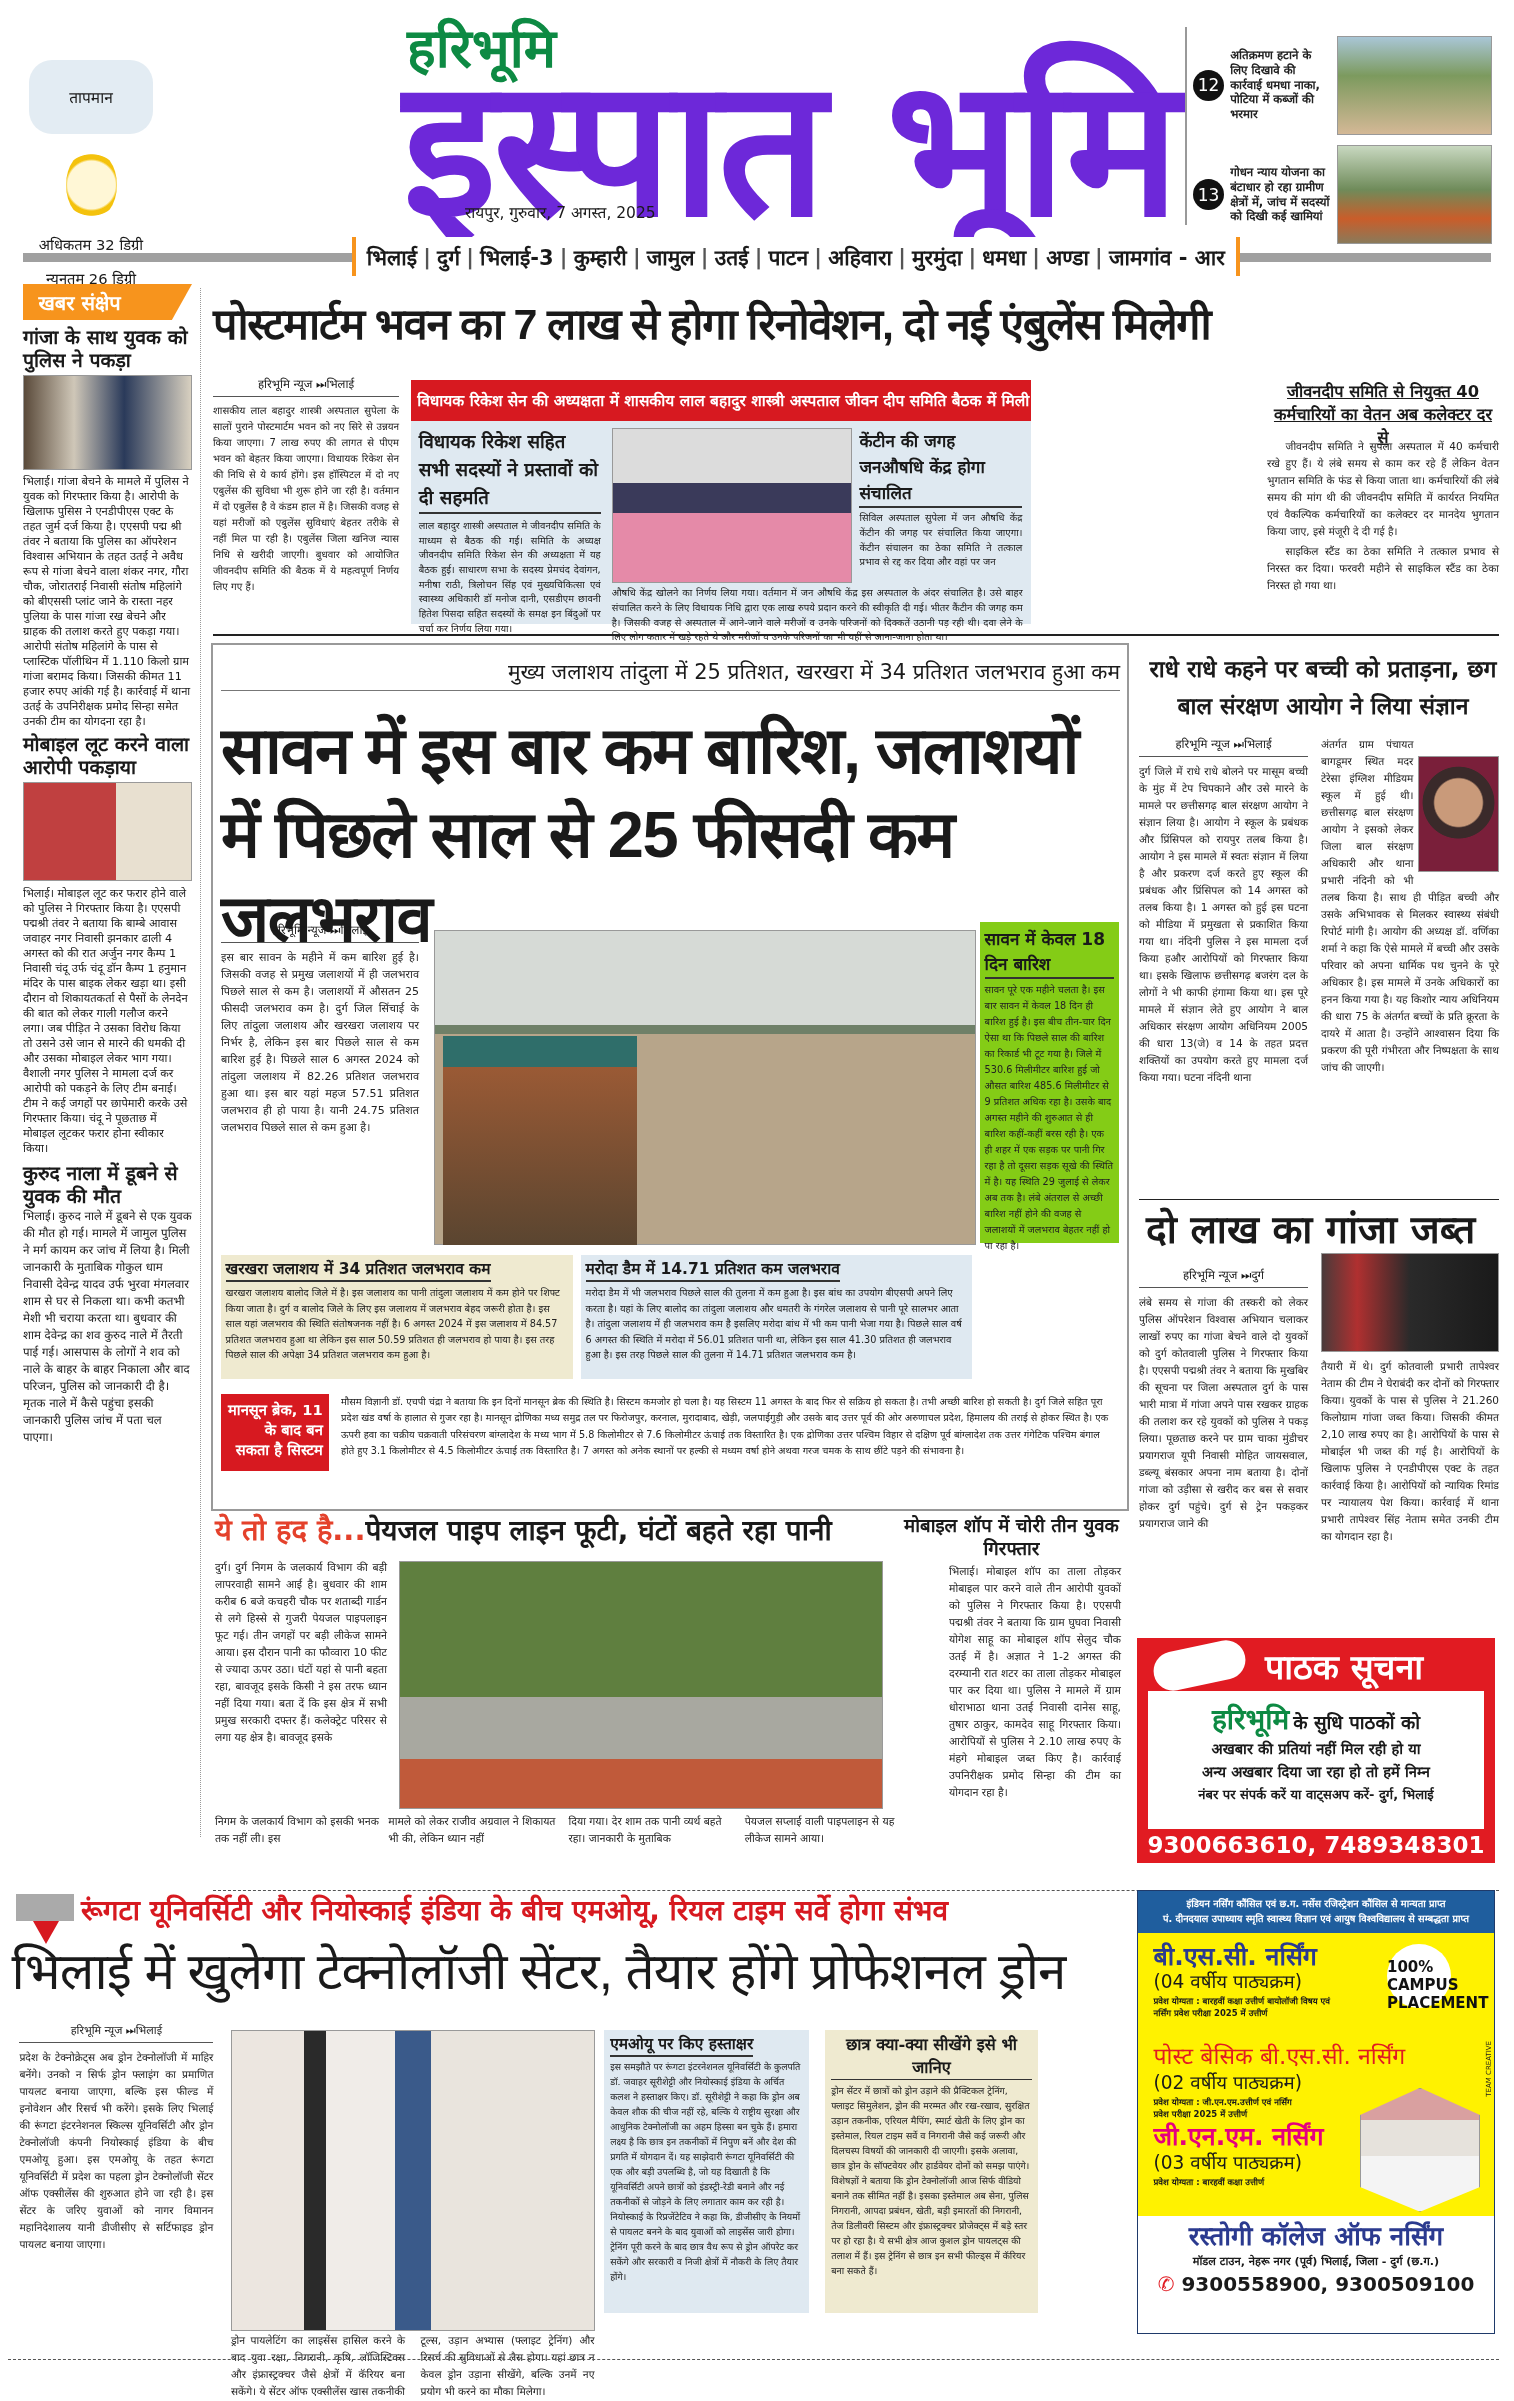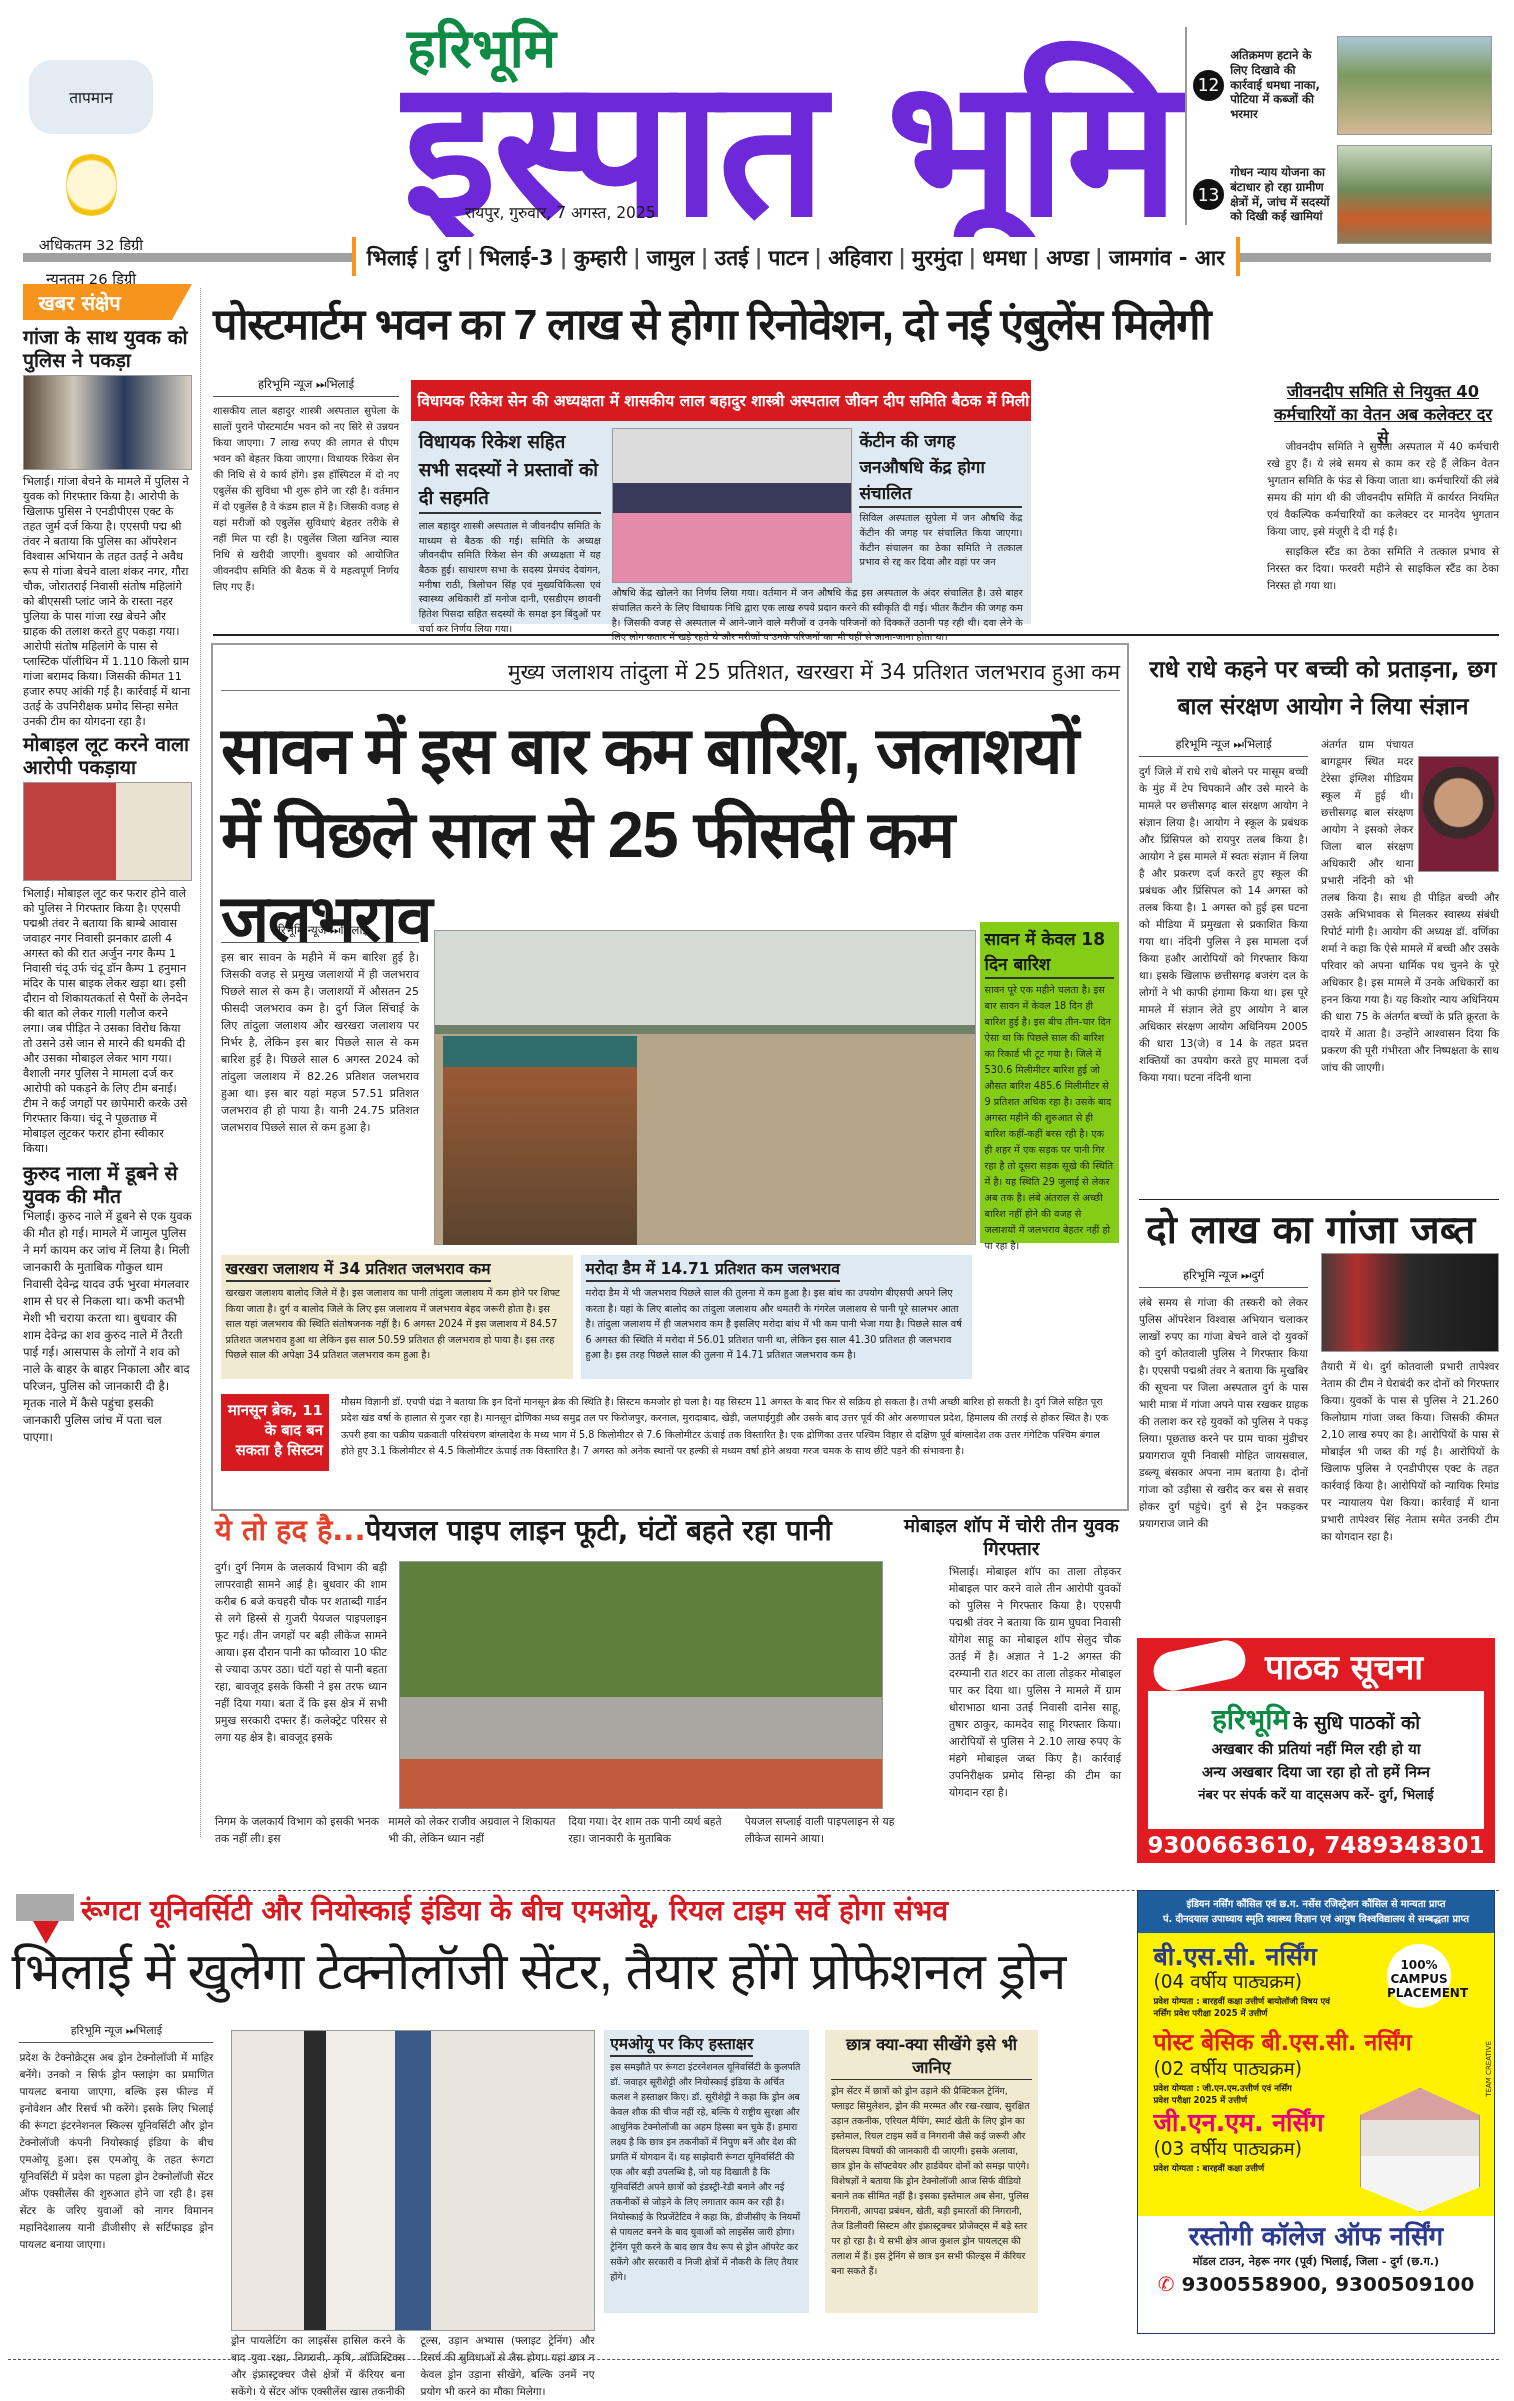--- a/index.html
+++ b/index.html
@@ -237,25 +237,25 @@
   <div style="font-weight:bold;font-size:16.3px;line-height:23px;text-align:center;border-bottom:1.5px solid #333">छात्र क्या-क्या सीखेंगे इसे भी जानिए</div>
   <div class="body-text" style="font-size:9.3px;line-height:15px;margin-top:3.1px;text-align:left">ड्रोन सेंटर में छात्रों को ड्रोन उड़ाने की प्रैक्टिकल ट्रेनिंग, फ्लाइट सिमुलेशन, ड्रोन की मरम्मत और रख-रखाव, सुरक्षित उड़ान तकनीक, एरियल मैपिंग, स्मार्ट खेती के लिए ड्रोन का इस्तेमाल, रियल टाइम सर्वे व निगरानी जैसे कई जरूरी और दिलचस्प विषयों की जानकारी दी जाएगी। इसके अलावा, छात्र ड्रोन के सॉफ्टवेयर और हार्डवेयर दोनों को समझ पाएंगे। विशेषज्ञों ने बताया कि ड्रोन टेक्नोलॉजी आज सिर्फ वीडियो बनाने तक सीमित नहीं है। इसका इस्तेमाल अब सेना, पुलिस निगरानी, आपदा प्रबंधन, खेती, बड़ी इमारतों की निगरानी, तेज डिलीवरी सिस्टम और इंफ्रास्ट्रक्चर प्रोजेक्ट्स में बड़े स्तर पर हो रहा है। ये सभी क्षेत्र आज कुशल ड्रोन पायलट्स की तलाश में हैं। इस ट्रेनिंग से छात्र इन सभी फील्ड्स में कॅरियर बना सकते हैं।</div>
 </div>
 
 <div class="abs" style="left:1137px;top:1890px;width:358px;height:444px;border:1.5px solid #1f3a6a;overflow:hidden">
   <div class="ad-blue" style="padding:6.2px 4.6px;text-align:center;font-size:9.7px;font-weight:bold;line-height:14.7px">
     <div>इंडियन नर्सिंग कौंसिल एवं छ.ग. नर्सेस रजिस्ट्रेशन कौंसिल से मान्यता प्राप्त</div>
     <div>पं. दीनदयाल उपाध्याय स्मृति स्वास्थ्य विज्ञान एवं आयुष विश्वविद्यालय से सम्बद्धता प्राप्त</div>
   </div>
   <div class="ad-yellow" style="height:283px;position:relative;padding:9.3px 15.5px">
-    <div style="position:absolute;right:43px;top:11px;width:64px;height:64px;border-radius:50%;background:#fff;text-align:center;font-size:12px;font-weight:900;padding-top:14px;color:#111">100% CAMPUS PLACEMENT</div>
+    <div style="position:absolute;right:43px;top:11px;width:64px;height:64px;border-radius:50%;background:#fff;font-size:15px;font-weight:900;padding-top:14px;color:#111">100% CAMPUS PLACEMENT</div>
     <div style="color:#2b3a8f;font-weight:900;font-size:25px;line-height:29px">बी.एस.सी. नर्सिंग</div>
     <div style="font-size:18.6px;line-height:22px">(04 वर्षीय पाठ्यक्रम)</div>
     <div style="font-size:8.5px;font-weight:bold;line-height:11.6px;width:186px;margin-top:3.1px">प्रवेश योग्यता : बारहवीं कक्षा उत्तीर्ण बायोलॉजी विषय एवं नर्सिंग प्रवेश परीक्षा 2025 में उत्तीर्ण</div>
-    <div style="color:#e11b22;font-weight:700;font-size:23px;line-height:31px;margin-top:8px">पोस्ट बेसिक बी.एस.सी. नर्सिंग</div>
+    <div style="color:#e11b22;font-weight:400;font-size:23px;line-height:31px;margin-top:22px">पोस्ट बेसिक बी.एस.सी. नर्सिंग</div>
     <div style="font-size:18.6px;line-height:22px">(02 वर्षीय पाठ्यक्रम)</div>
     <div style="font-size:8.5px;font-weight:bold;line-height:11.6px;width:155px;margin-top:3.1px">प्रवेश योग्यता : जी.एन.एम.उत्तीर्ण एवं नर्सिंग प्रवेश परीक्षा 2025 में उत्तीर्ण</div>
     <div style="color:#e5007e;font-weight:900;font-size:25px;line-height:31px;margin-top:0">जी.एन.एम. नर्सिंग</div>
     <div style="font-size:18.6px;line-height:22px">(03 वर्षीय पाठ्यक्रम)</div>
     <div style="font-size:8.5px;font-weight:bold;line-height:11.6px;width:116px;margin-top:3.1px">प्रवेश योग्यता : बारहवीं कक्षा उत्तीर्ण</div>
     <div class="photo" style="position:absolute;right:14px;top:155px;width:120px;height:124px;clip-path:polygon(50% 0,100% 22%,100% 80%,50% 100%,0 80%,0 22%);background:linear-gradient(180deg,#d9a0a0 0 25%,#e6e2dc 25% 55%,#f4f4f4 55%)"></div>
     <div style="position:absolute;right:1.5px;top:108px;font-size:7px;writing-mode:vertical-rl;transform:rotate(180deg)">TEAM CREATIVE</div>
   </div>
   <div style="background:#fff;text-align:center;padding-top:4.6px">
     <div style="color:#2b3a8f;font-weight:900;font-size:26px;line-height:33px">रस्तोगी कॉलेज ऑफ नर्सिंग</div>

